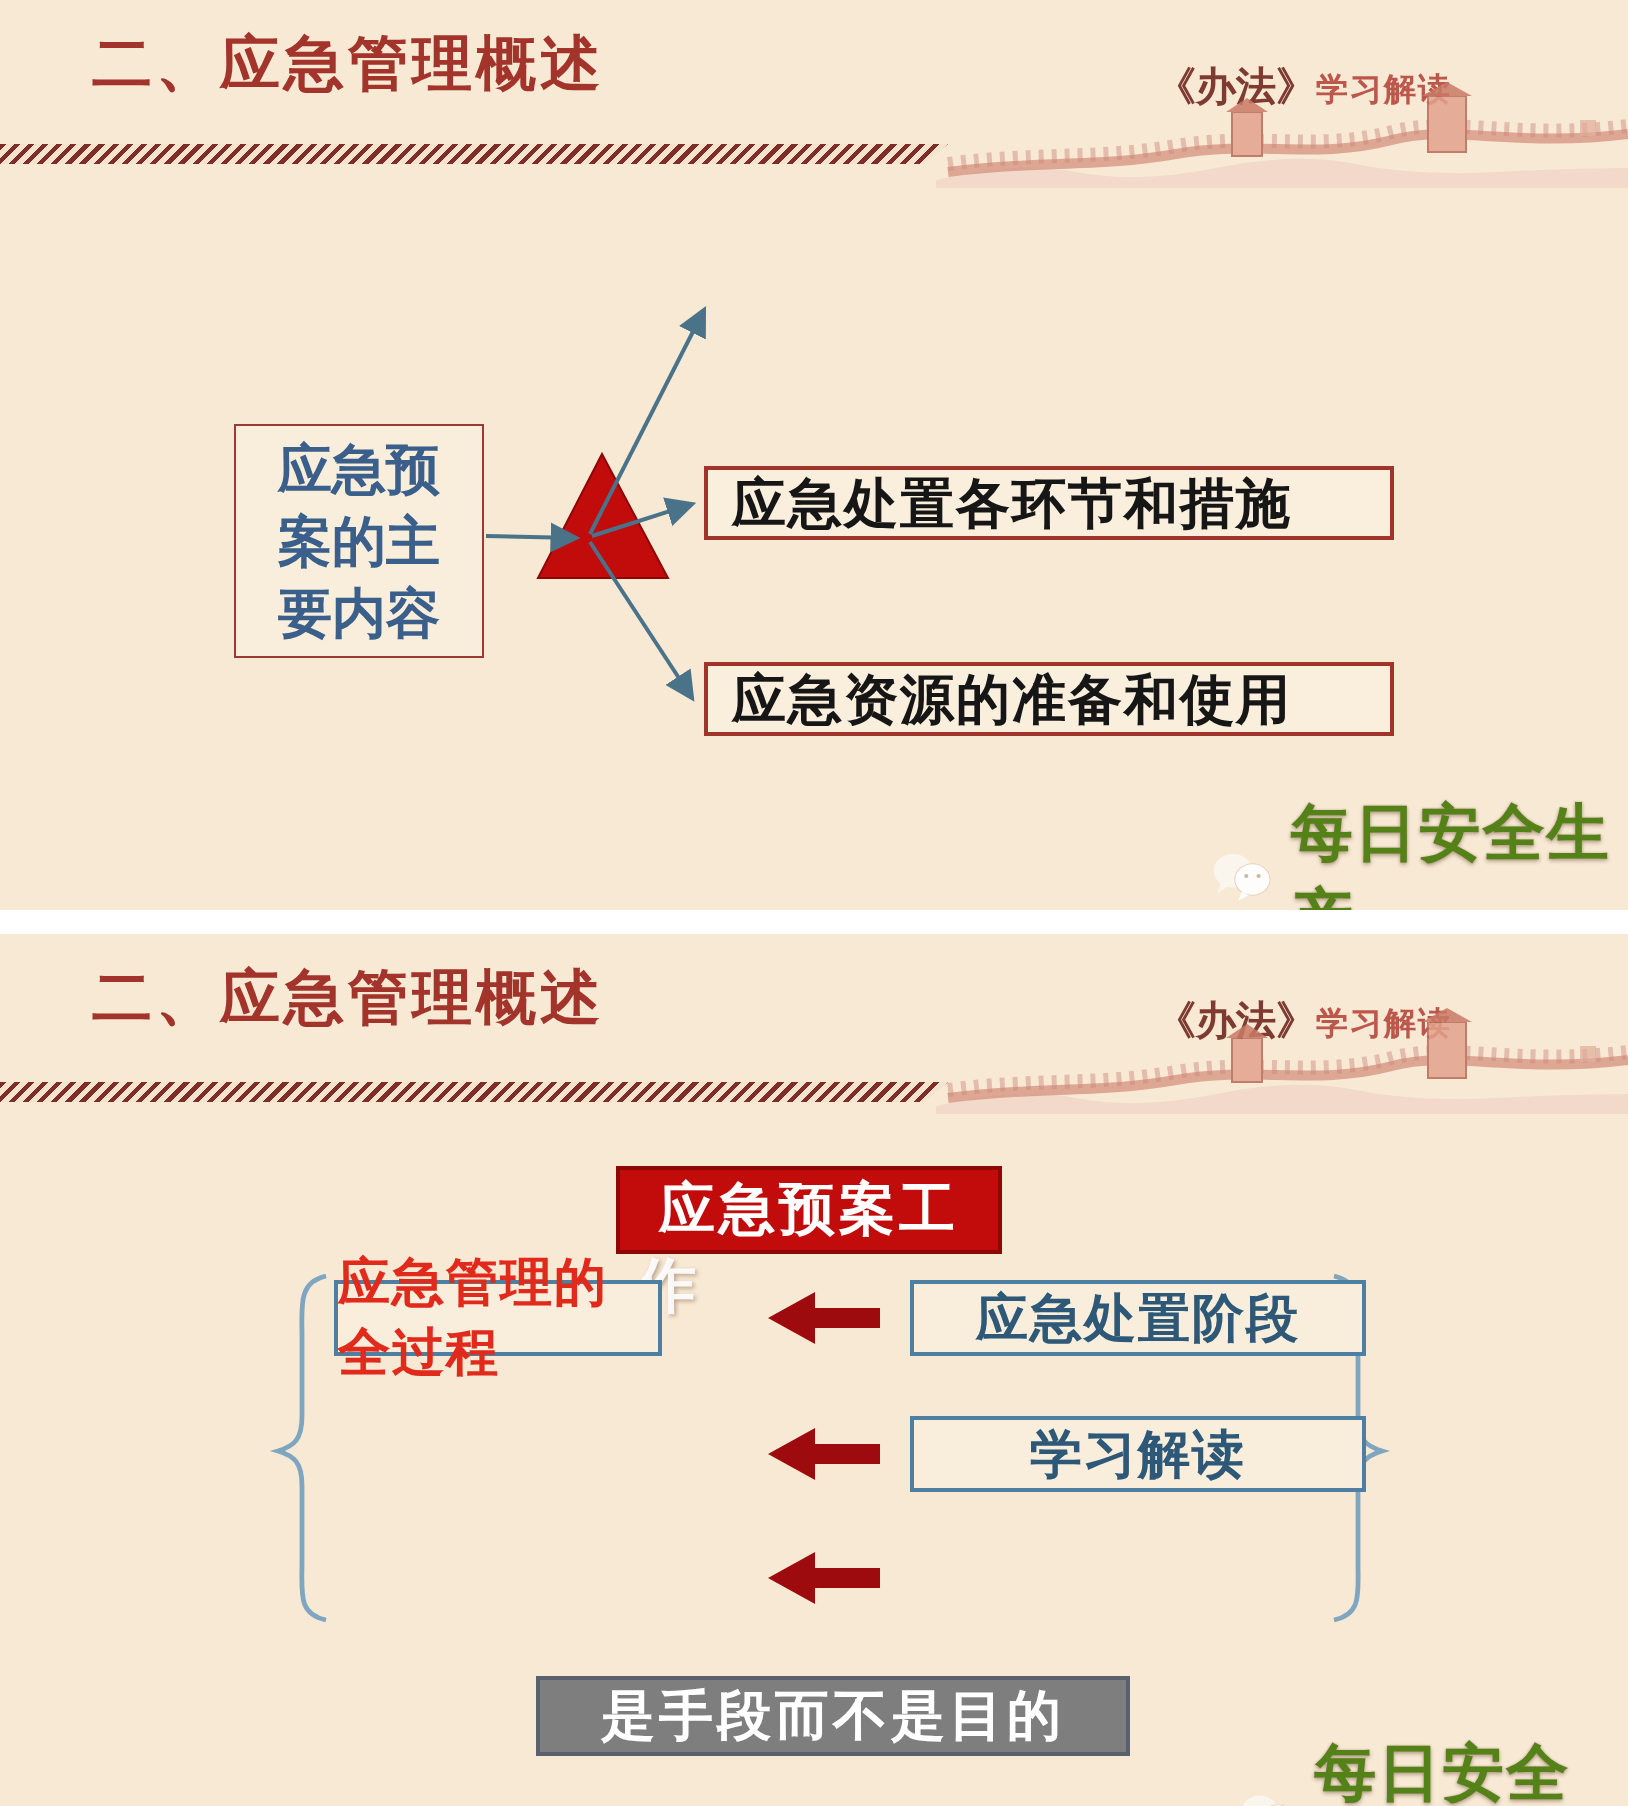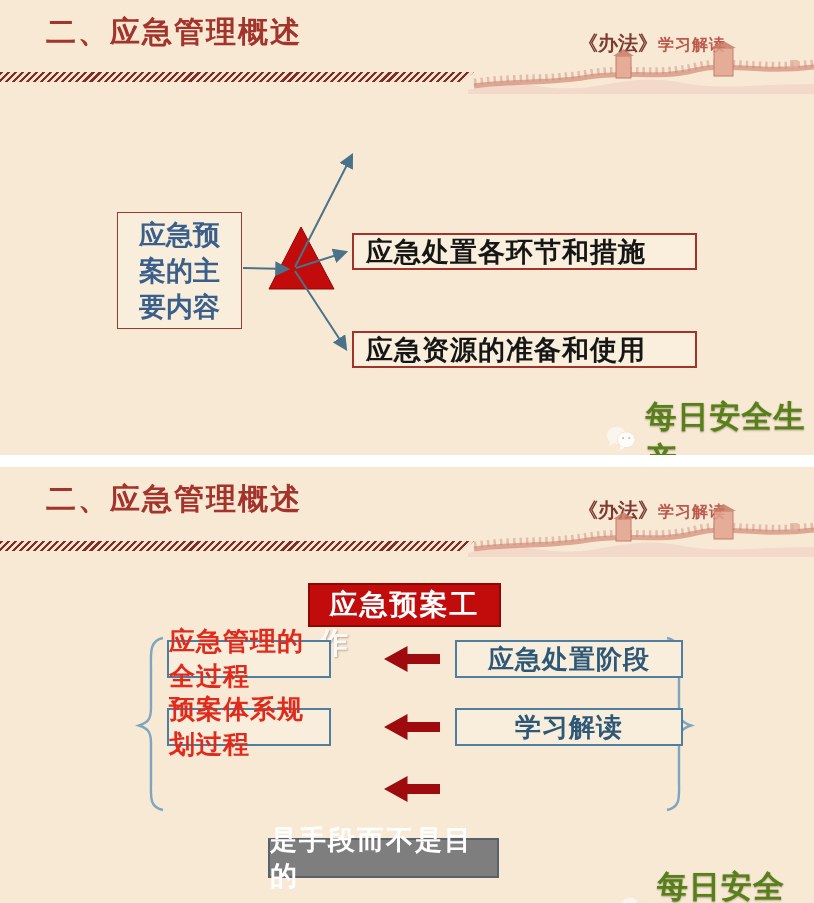--- a/index.html
+++ b/index.html
@@ -55,21 +55,21 @@
             display:flex; align-items:center; justify-content:center; font-weight:700;
             font-size:26px; letter-spacing:1px; }
   .lbox { left:167px; width:164px; color:#E12A1C; }
   .rbox { left:455px; width:228px; color:#2E5877; }
   .row1 { top:173px; } .row2 { top:241px; } .row3 { top:303px; }
 
   .blockarrow { position:absolute; left:384px; width:56px; height:26px; background:#9E0B0E;
             clip-path:polygon(0 50%,42% 0,42% 31%,100% 31%,100% 69%,42% 69%,42% 100%); }
   .ba1 { top:179px; } .ba2 { top:247px; } .ba3 { top:309px; }
 
-  .footer-box { position:absolute; left:268px; top:371px; width:231px; height:40px;
+  .footer-box { position:absolute; left:268px; top:371px; width:297px; height:40px;
             background:#7E7E7E; border:2px solid #59626C; display:flex; align-items:center;
             justify-content:center; color:#ffffff; font-size:27px; font-weight:700; letter-spacing:2px; }
 </style>
 </head>
 <body>
 
 <div class="canvas">
 
   <section class="slide" id="slide1">
 
@@ -149,21 +149,20 @@
 
     <svg class="braces-svg" viewBox="0 0 814 436" aria-hidden="true">
       <path d="M163,171 C149,174 151,186 151,201 L151,241 C151,253 147,256 139,258.5 C147,261 151,264 151,276 L151,314 C151,330 149,340 163,343" stroke="#7FA6C0" stroke-width="2.4" fill="none"></path>
       <path d="M667,171 C681,174 679,186 679,201 L679,241 C679,253 683,256 691,258.5 C683,261 679,264 679,276 L679,314 C679,330 681,340 667,343" stroke="#7FA6C0" stroke-width="2.4" fill="none"></path>
     </svg>
 
     <div class="lbox row1">应急管理的全过程</div>
     <div class="blockarrow ba1"></div>
     <div class="rbox row1">应急处置阶段</div>
 
-    <div class="lbox row2">预案体系规划过程</div>
     <div class="blockarrow ba2"></div>
     <div class="rbox row2">学习解读</div>
 
     <div class="blockarrow ba3"></div>
 
     <div class="footer-box">是手段而不是目的</div>
 
     <div class="watermark">
       <svg class="wm-icon" viewBox="0 0 38 32" aria-hidden="true">
         <ellipse cx="12" cy="13" rx="11" ry="9.5" fill="#FBF8F3" opacity=".9"></ellipse>

